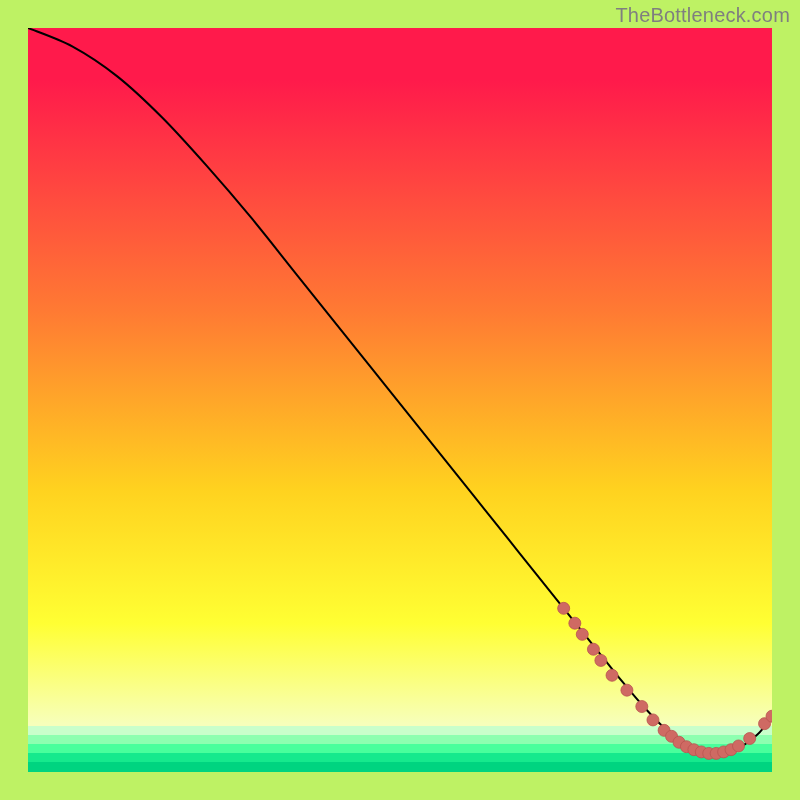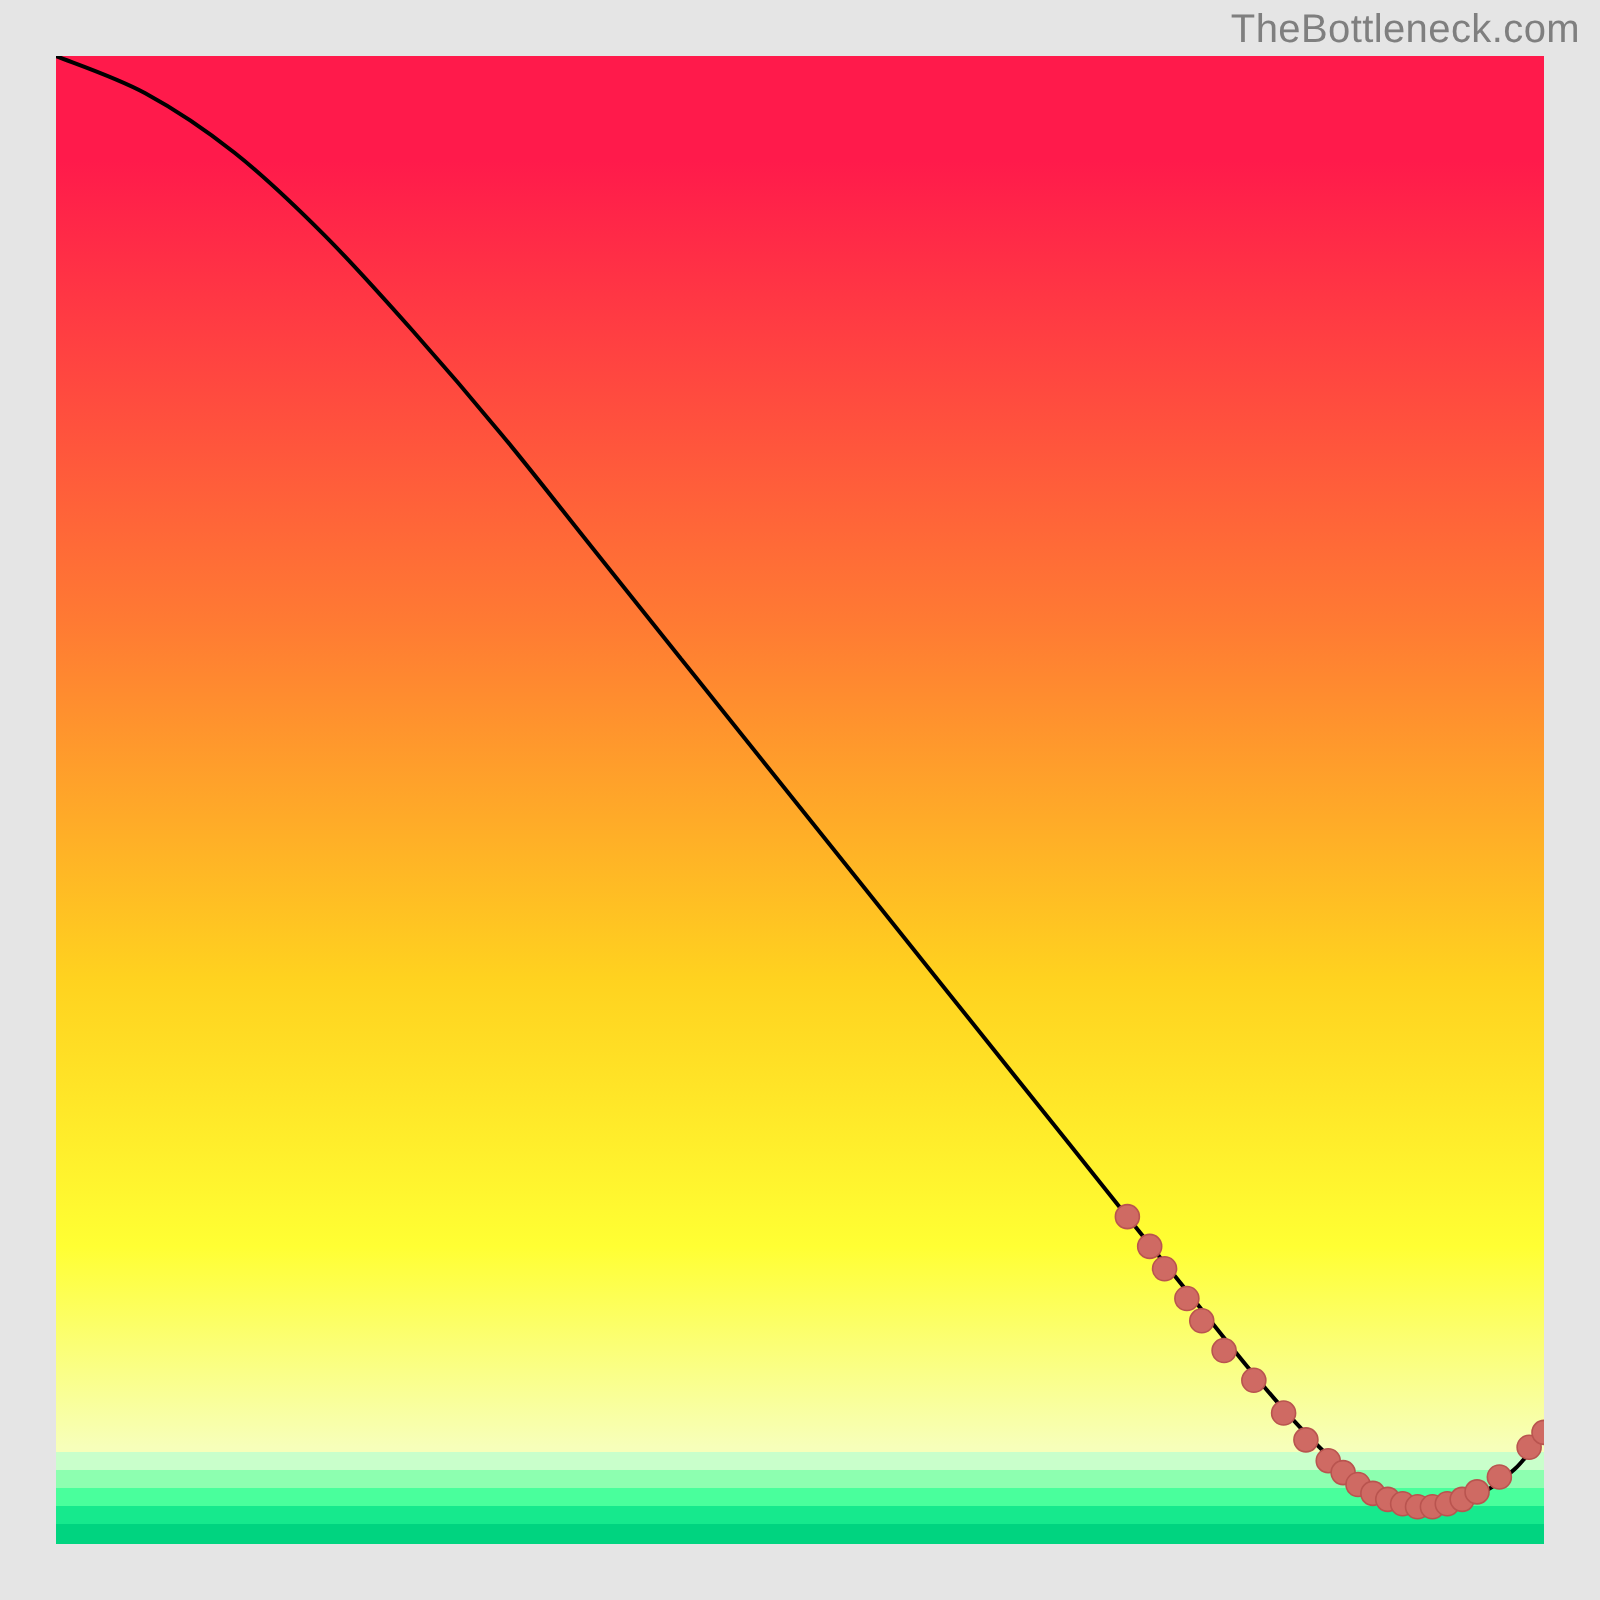--- a/index.html
+++ b/index.html
@@ -8,21 +8,21 @@
     width: 800px;
     height: 800px;
     background: #000;
     overflow: hidden;
     font-family: Arial, Helvetica, sans-serif;
   }
   .stage {
     position: relative;
     width: 800px;
     height: 800px;
-    background: #e5e5e5;
+    background: #bef264;
   }
   .attribution {
     position: absolute;
     top: 4px;
     right: 10px;
     color: #7f7f7f;
     font-size: 20px;
     font-weight: 400;
     letter-spacing: 0.2px;
     z-index: 20;

